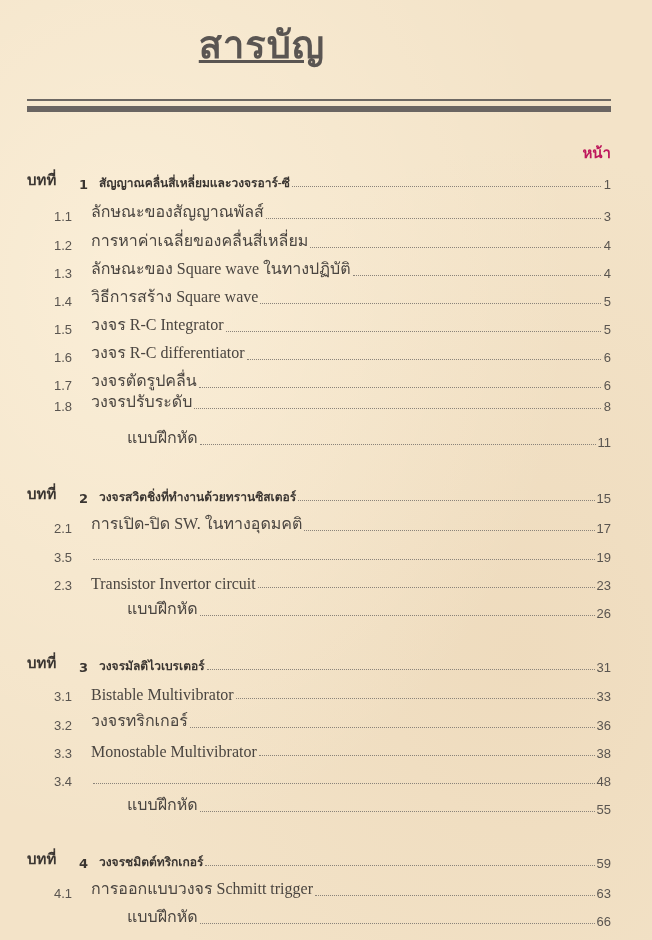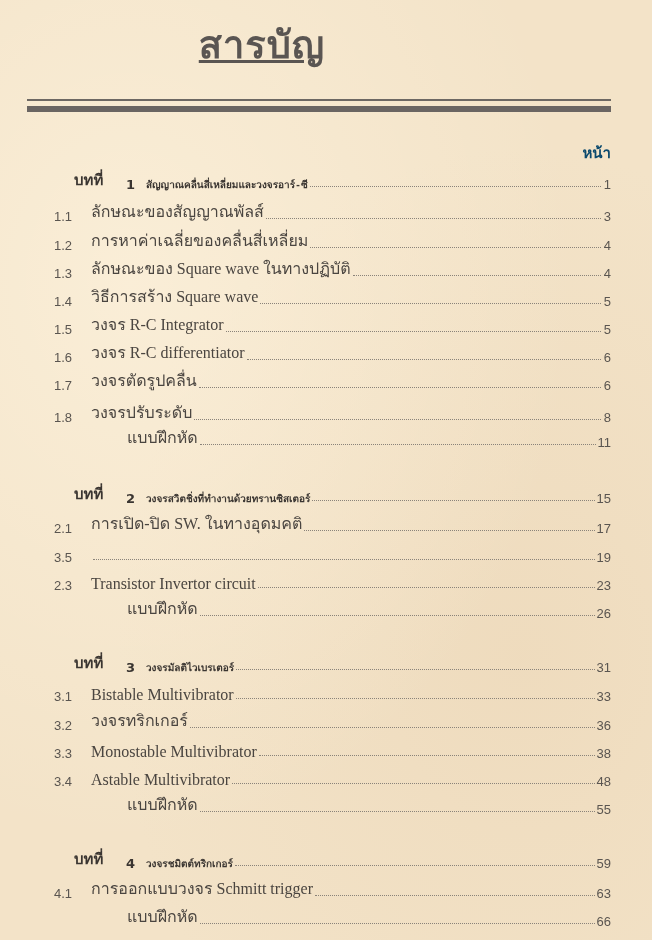--- a/index.html
+++ b/index.html
@@ -51,21 +51,21 @@
       height: 6px;
       background: #6a6562;
     }
     .page-col-label {
       position: absolute;
       right: 41px;
       top: 141px;
       font-family: Liberation Serif, serif;
       font-weight: bold;
       font-size: 15px;
-      color: #0c4a6e;
+      color: #be185d;
     }
     .toc {
       position: absolute;
       left: 0;
       top: 0;
       width: 652px;
     }
     .row {
       position: absolute;
       left: 27px;
@@ -97,33 +97,32 @@
       min-width: 8px;
       text-align: right;
     }
     
     .row.chapter .chap-word {
       font-family: "DejaVu Sans", sans-serif;
       font-weight: bold;
       font-size: 15px;
       color: #3a3531;
       width: 52px;
-      margin-left: 47px;
     }
     .row.chapter .chap-num {
       font-family: "DejaVu Sans", sans-serif;
       font-weight: bold;
       font-size: 13px;
       color: #3a3531;
       width: 20px;
     }
     .row.chapter .label {
-      font-family: Liberation Mono, monospace;
-      font-weight: bold;
-      font-size: 10px;
+      font-family: Liberation Serif, serif;
+      font-weight: bold;
+      font-size: 12px;
       color: #3a3531;
     }
     
     .row.sub .num {
       width: 37px;
       margin-left: 27px;
     }
     .row.sub .label {
       font-family: "Liberation Serif", serif;
       font-size: 16px;
@@ -189,21 +188,21 @@
       <span class="label">วงจร R-C differentiator</span>
       <span class="leader"></span>
       <span class="pg">6</span>
     </div>
     <div class="row sub" style="top:369px">
       <span class="num">1.7</span>
       <span class="label">วงจรตัดรูปคลื่น</span>
       <span class="leader"></span>
       <span class="pg">6</span>
     </div>
-    <div class="row sub" style="top:401px">
+    <div class="row sub" style="top:390px">
       <span class="num">1.8</span>
       <span class="label">วงจรปรับระดับ</span>
       <span class="leader"></span>
       <span class="pg">8</span>
     </div>
     <div class="row exercise" style="top:426px">
       <span class="num"></span>
       <span class="label">แบบฝึกหัด</span>
       <span class="leader"></span>
       <span class="pg">11</span>
@@ -260,21 +259,20 @@
       <span class="pg">36</span>
     </div>
     <div class="row sub" style="top:737px">
       <span class="num">3.3</span>
       <span class="label">Monostable Multivibrator</span>
       <span class="leader"></span>
       <span class="pg">38</span>
     </div>
     <div class="row sub" style="top:765px">
       <span class="num">3.4</span>
-      <span class="label">Astable Multivibrator</span>
       <span class="leader"></span>
       <span class="pg">48</span>
     </div>
     <div class="row exercise" style="top:793px">
       <span class="num"></span>
       <span class="label">แบบฝึกหัด</span>
       <span class="leader"></span>
       <span class="pg">55</span>
     </div>
 

